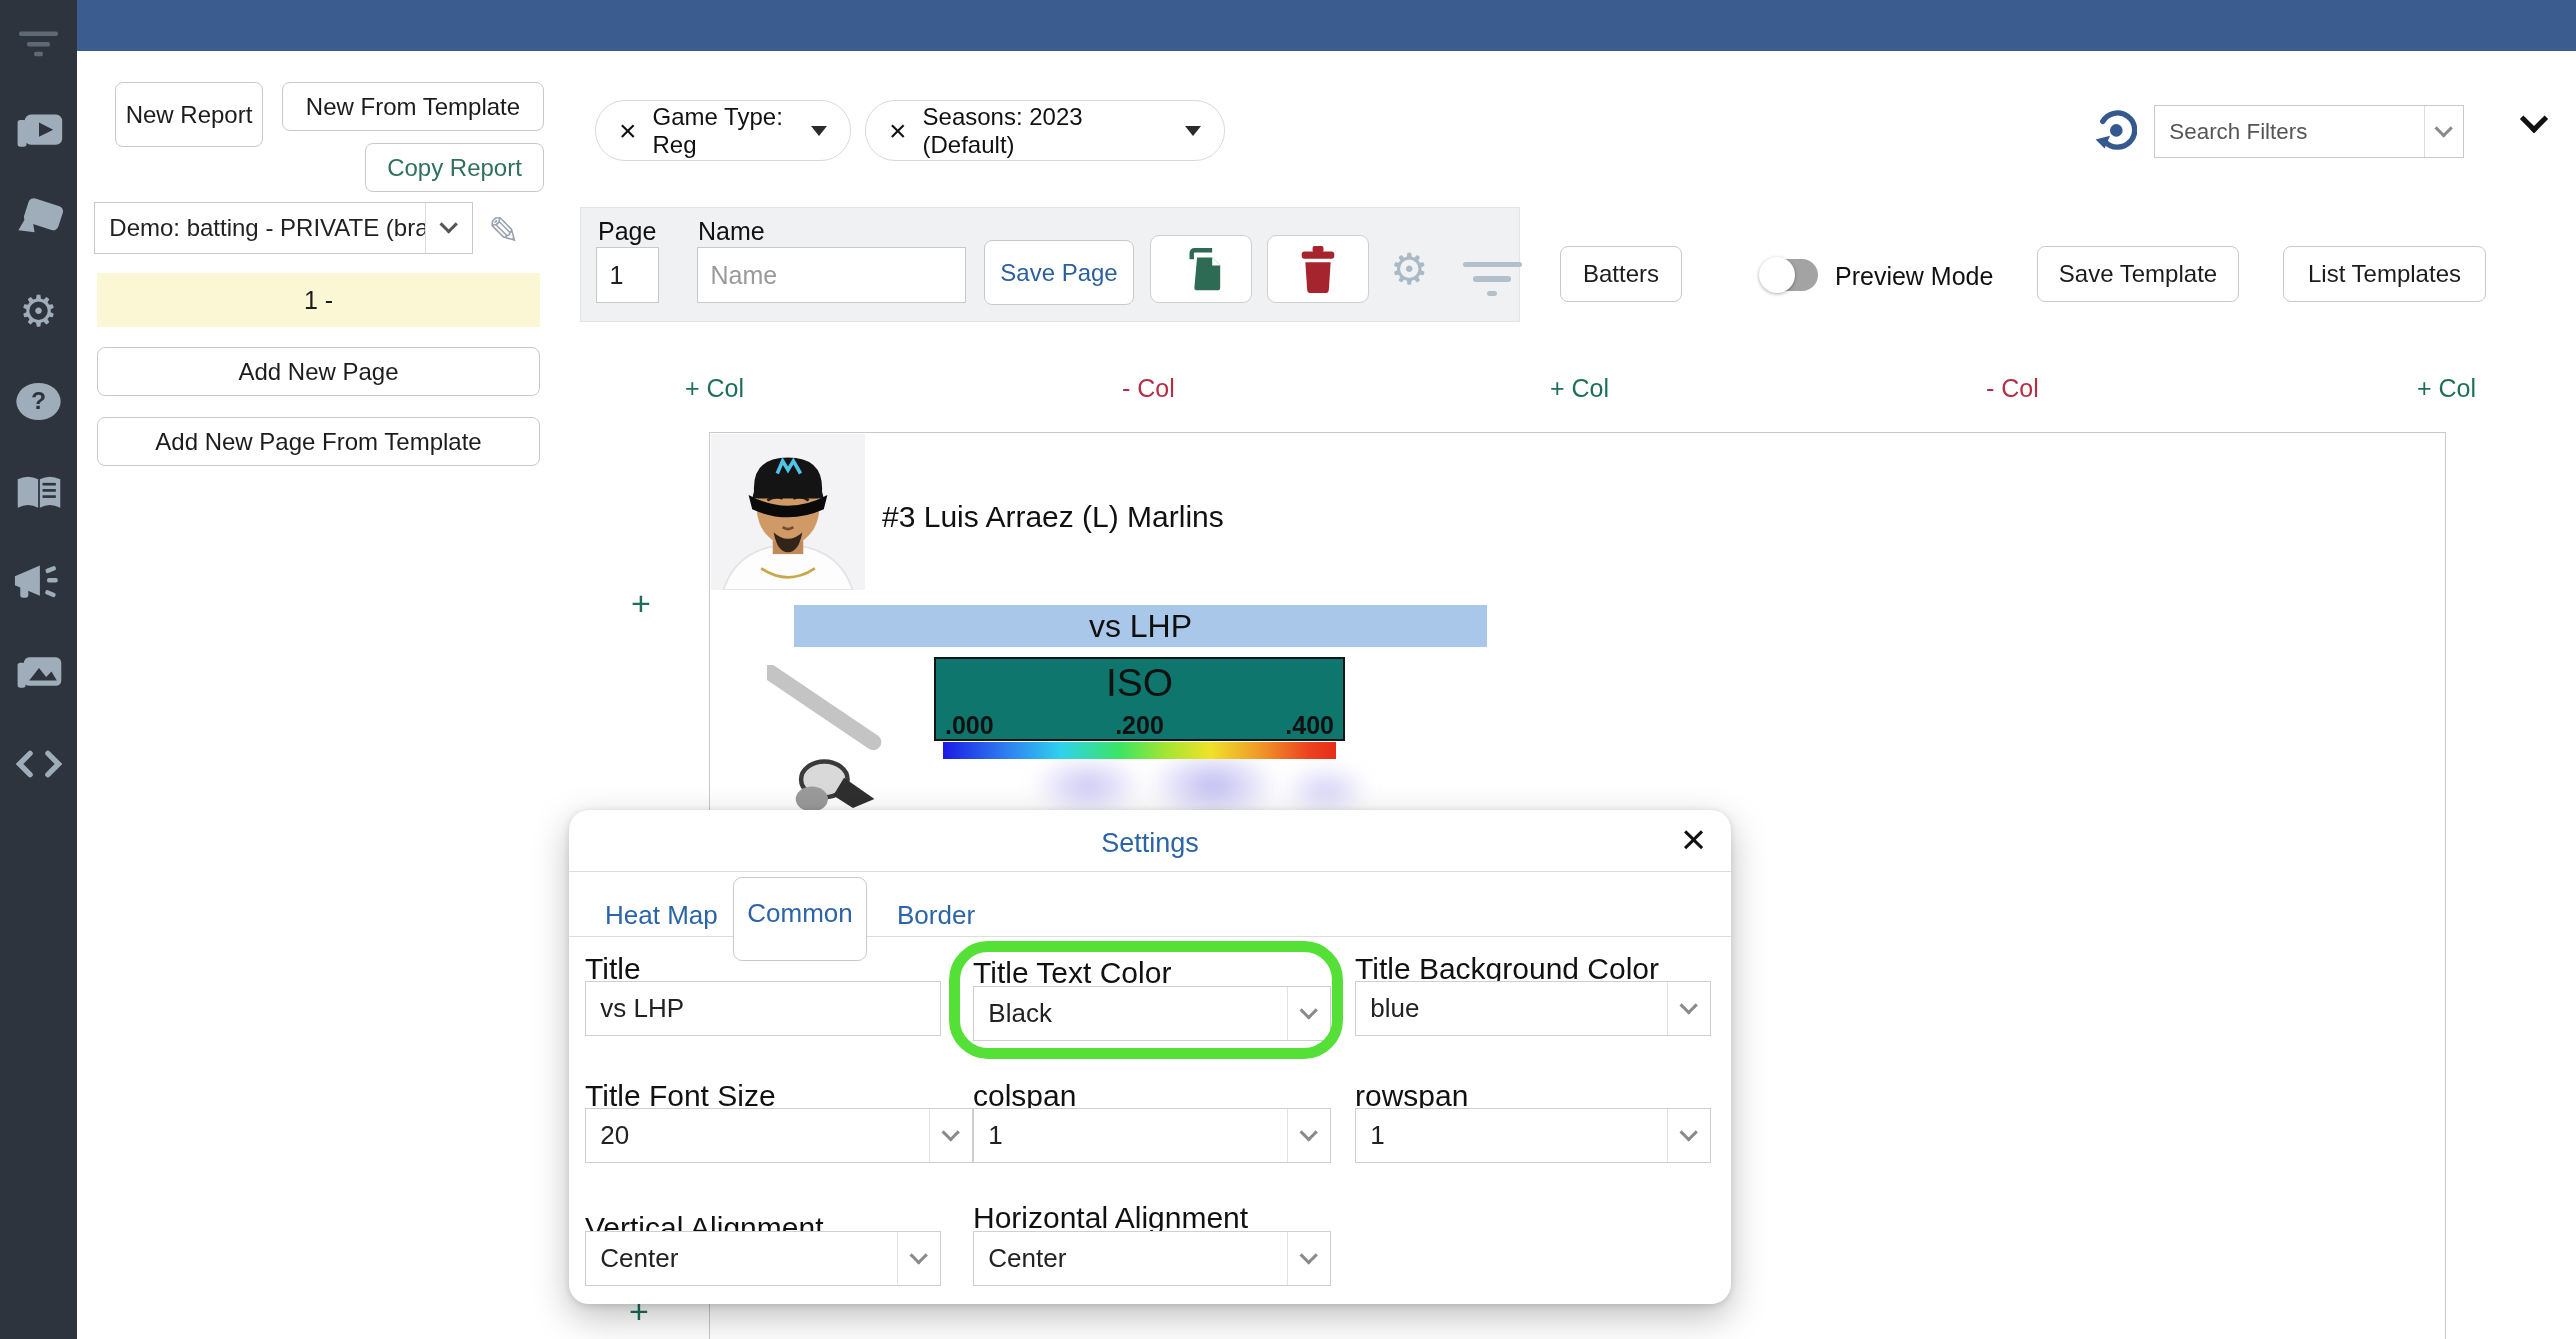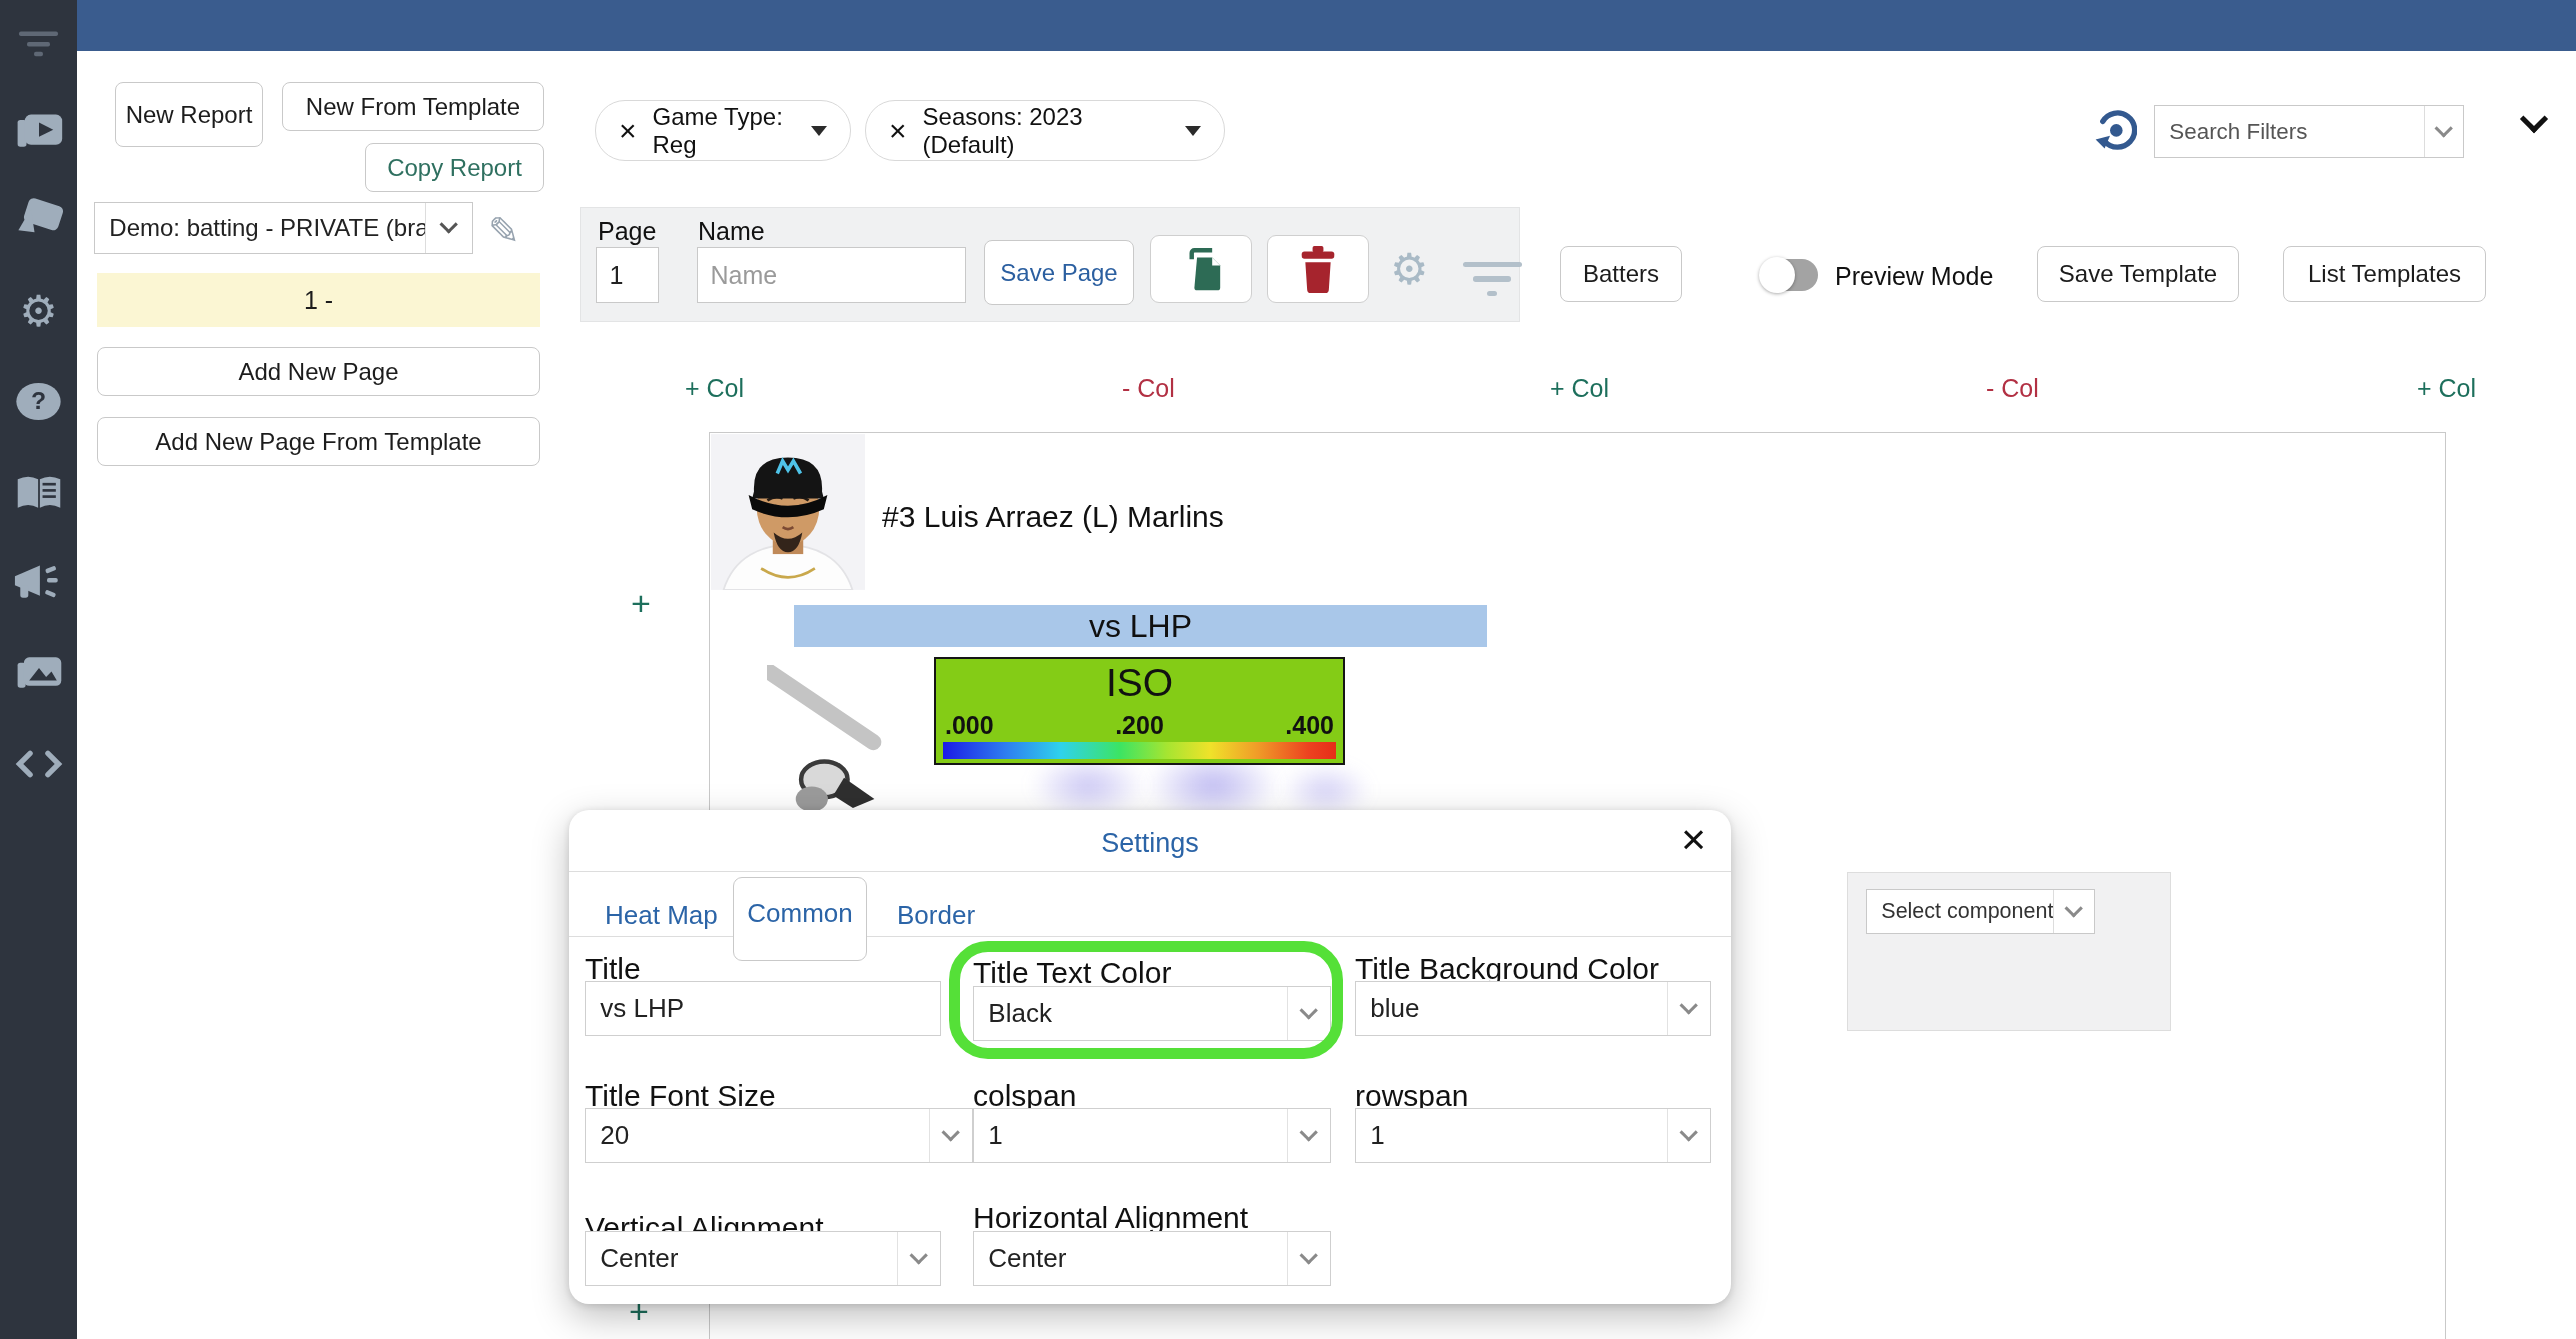--- a/index.html
+++ b/index.html
@@ -44,21 +44,21 @@
 
   
   .colctl { position:absolute; top:374px; font-size:25px; font-weight:500; cursor:pointer; white-space:nowrap; }
   .colctl.add { color:#1d6f5c; }
   .colctl.rem { color:#b23043; }
 
   
   .card { position:absolute; left:709px; top:432px; width:1737px; height:908px; background:#fff; border:1.3px solid #c9c9c9; z-index:1; }
   .sectionbar { position:absolute; left:794px; top:605px; width:693px; height:42px; background:#a9c7e9; display:flex; align-items:center; justify-content:center;
     font-size:32px; font-weight:500; color:#101010; z-index:2; }
-  .legend { position:absolute; left:934px; top:657px; width:411px; height:108px; background:#84cc16; border:2.7px solid #151515; z-index:3; }
+  .legend { position:absolute; left:934px; top:657px; width:411px; height:84px; background:#0f766e; border:2.7px solid #151515; z-index:3; }
   .legend .t { position:absolute; top:1.8px; left:0; right:0; text-align:center; font-size:39px; color:#111; }
   .legend .ticks { position:absolute; left:9px; right:9px; top:52px; display:flex; justify-content:space-between; font-size:25px; font-weight:600; color:#111; }
   .legend .grad { position:absolute; left:7.2px; right:7.2px; top:83px; height:17px;
     background:linear-gradient(to right,#1b1be6,#2e7ef0 16%,#2fd2ec 30%,#3ce463 45%,#a6e531 57%,#efe22a 68%,#f09c28 80%,#ec4220 93%,#e62d18); }
   .blob { position:absolute; border-radius:50%; filter:blur(8px); z-index:2; }
 
   
   .picker { position:absolute; left:1847px; top:872px; width:324px; height:159px; background:#f1f1f2; border:0.9px solid #ddd; z-index:2; }
 
   
@@ -293,28 +293,20 @@
   <div class="legend">
     <div class="t">ISO</div>
     <div class="ticks">
       <span>.000</span>
       <span>.200</span>
       <span>.400</span>
     </div>
     <div class="grad"></div>
   </div>
 
-  <div class="picker">
-    <div class="sel" style="left:18px;top:16px;width:229px;height:45px;position:absolute;">
-      <div class="txt" style="font-size:21.5px;color:#333;">Select component</div>
-      <div class="chevcell" style="width:41px;">
-          <div class="chev"></div>
-        </div>
-    </div>
-  </div>
 
   <div class="plus" style="left:629px;top:1292px;z-index:2;">+</div>
 
   <div class="modal">
     <div class="title">Settings</div>
     <div class="close">×</div>
     <div class="hr"></div>
 
     <div class="tab" style="left:36px;top:90px;">Heat Map</div>
     <div class="tab-active-box">

